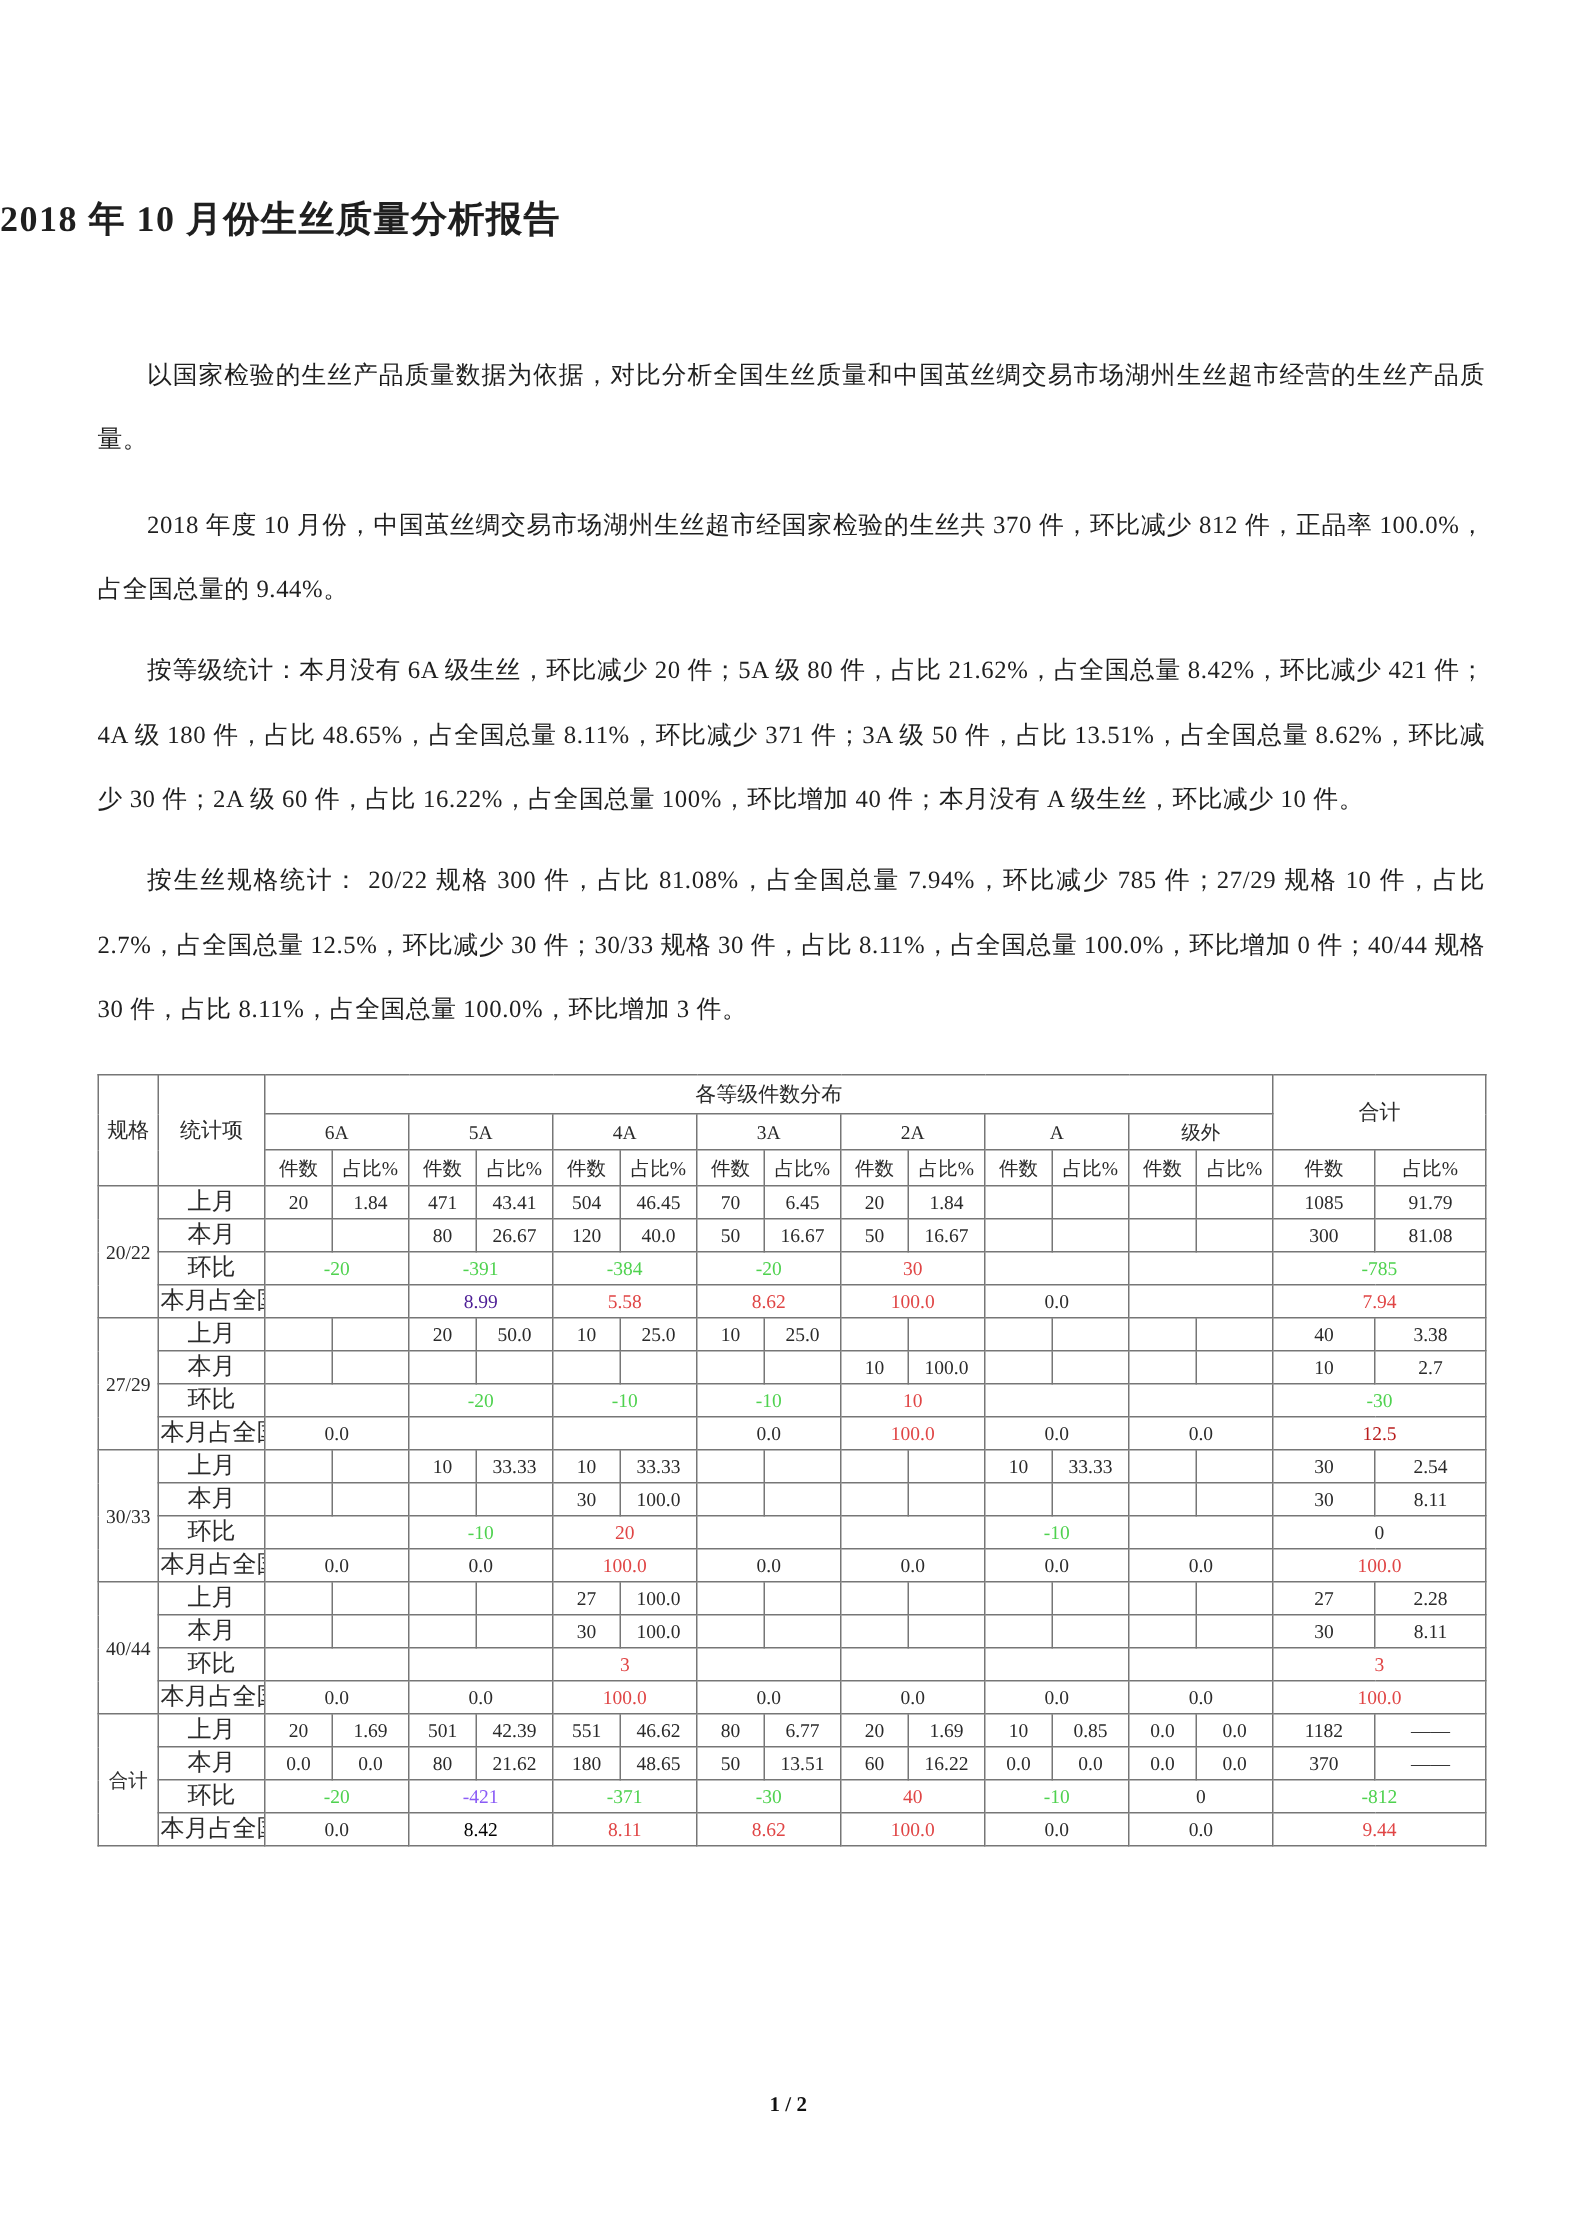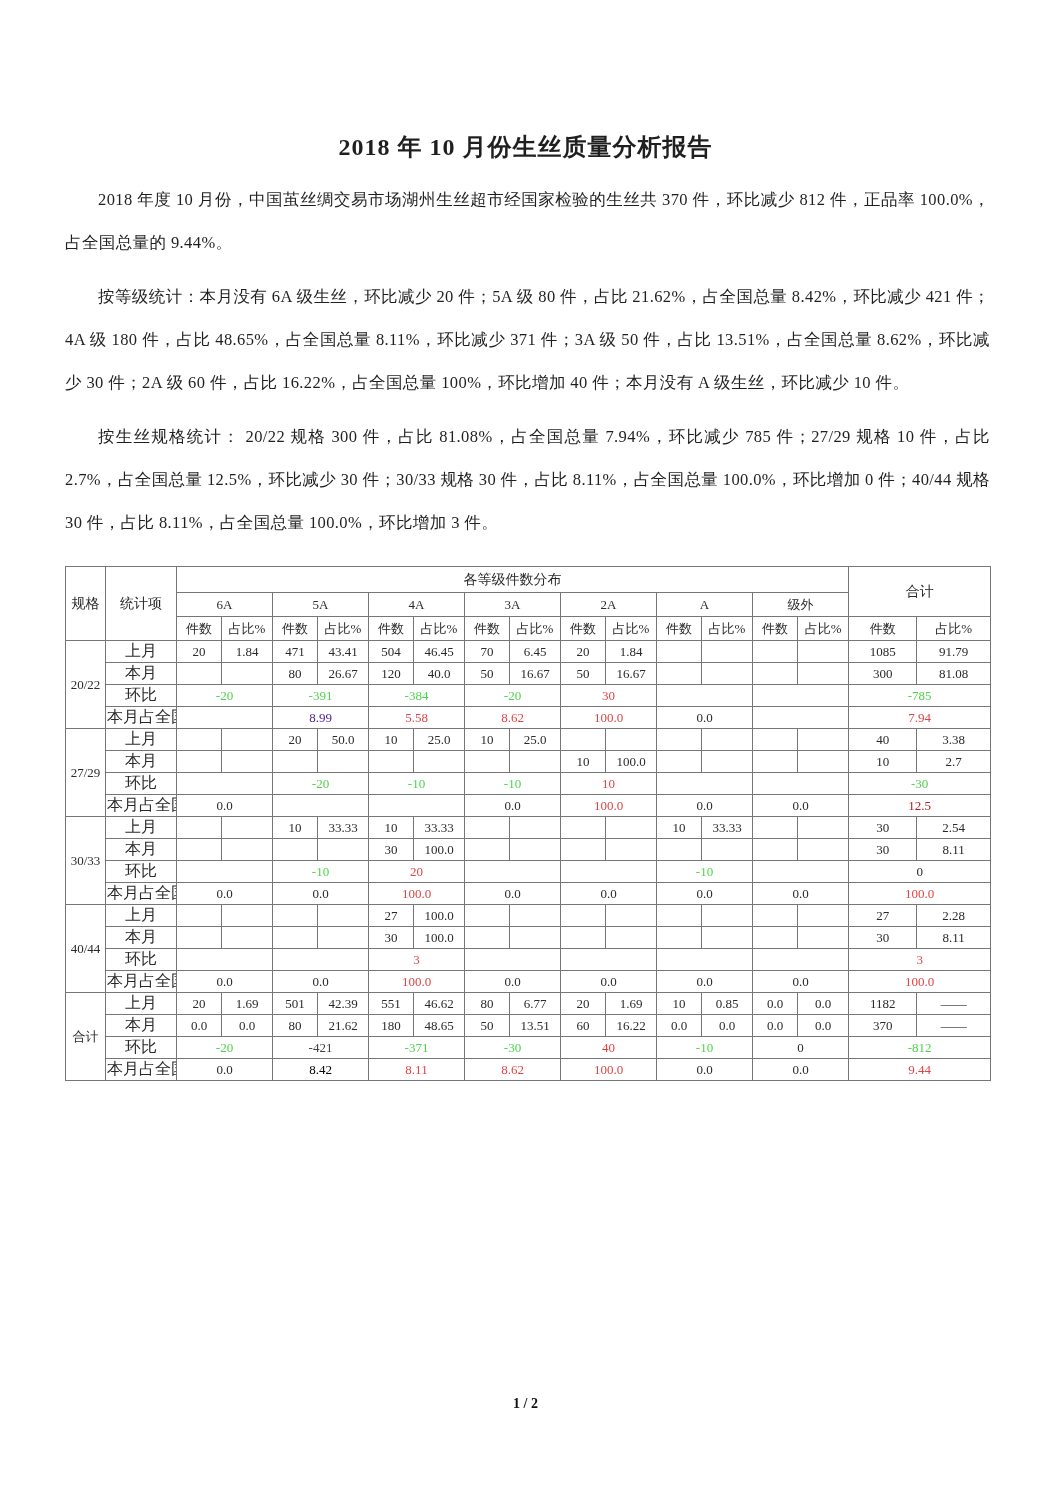--- a/index.html
+++ b/index.html
@@ -8,21 +8,20 @@
     position: relative;
     width: 1051px;
     height: 1486px;
     background: #ffffff;
     font-family: "Liberation Serif", "DejaVu Serif", serif;
     color: #1f1f1f;
     overflow: hidden;
   }
   .title {
     margin: 130px 0 0 0;
-    text-align: center;
     font-size: 24px;
     line-height: 34px;
     font-weight: bold;
     letter-spacing: 1px;
   }
   .para {
     margin: 11px 61px 0 65px;
     font-size: 16.5px;
     line-height: 43px;
     text-align: justify;
@@ -73,20 +72,21 @@
     font-family: Liberation Serif, serif;
     color: #111;
   }
 </style>
 </head>
 <body>
 
 <div class="page">
   <h1 class="title">2018 年 10 月份生丝质量分析报告</h1>
 
+  <p class="para intro">以国家检验的生丝产品质量数据为依据，对比分析全国生丝质量和中国茧丝绸交易市场湖州生丝超市经营的生丝产品质量。</p>
 
 
   <p class="para summary">2018 年度 10 月份，中国茧丝绸交易市场湖州生丝超市经国家检验的生丝共 370 件，环比减少 812 件，正品率 100.0%，占全国总量的 9.44%。</p>
 
   <p class="para">按等级统计：本月没有 6A 级生丝，环比减少 20 件；5A 级 80 件，占比 21.62%，占全国总量 8.42%，环比减少 421 件；4A 级 180 件，占比 48.65%，占全国总量 8.11%，环比减少 371 件；3A 级 50 件，占比 13.51%，占全国总量 8.62%，环比减少 30 件；2A 级 60 件，占比 16.22%，占全国总量 100%，环比增加 40 件；本月没有 A 级生丝，环比减少 10 件。</p>
 
   <p class="para">按生丝规格统计： 20/22 规格 300 件，占比 81.08%，占全国总量 7.94%，环比减少 785 件；27/29 规格 10 件，占比 2.7%，占全国总量 12.5%，环比减少 30 件；30/33 规格 30 件，占比 8.11%，占全国总量 100.0%，环比增加 0 件；40/44 规格 30 件，占比 8.11%，占全国总量 100.0%，环比增加 3 件。</p>
 
   <table class="stats">
     <colgroup>
@@ -424,21 +424,21 @@
           <td>0.0</td>
           <td>0.0</td>
           <td>0.0</td>
           <td>0.0</td>
           <td>370</td>
           <td>——</td>
         </tr>
         <tr>
           <th class="row-label">环比</th>
           <td colspan="2" style="color: rgb(79, 210, 79);">-20</td>
-          <td colspan="2" style="color: #404040; font-family: Liberation Serif, serif;">-421</td>
+          <td colspan="2" style="color: #8b5cf6; font-family: Liberation Serif, serif;">-421</td>
           <td colspan="2" style="color: rgb(79, 210, 79);">-371</td>
           <td colspan="2" style="color: rgb(79, 210, 79);">-30</td>
           <td colspan="2" style="color: rgb(224, 69, 69);">40</td>
           <td colspan="2" style="color: rgb(79, 210, 79);">-10</td>
           <td colspan="2">0</td>
           <td colspan="2" style="color: rgb(79, 210, 79);">-812</td>
         </tr>
         <tr>
           <th class="row-label">本月占全国</th>
           <td colspan="2">0.0</td>

